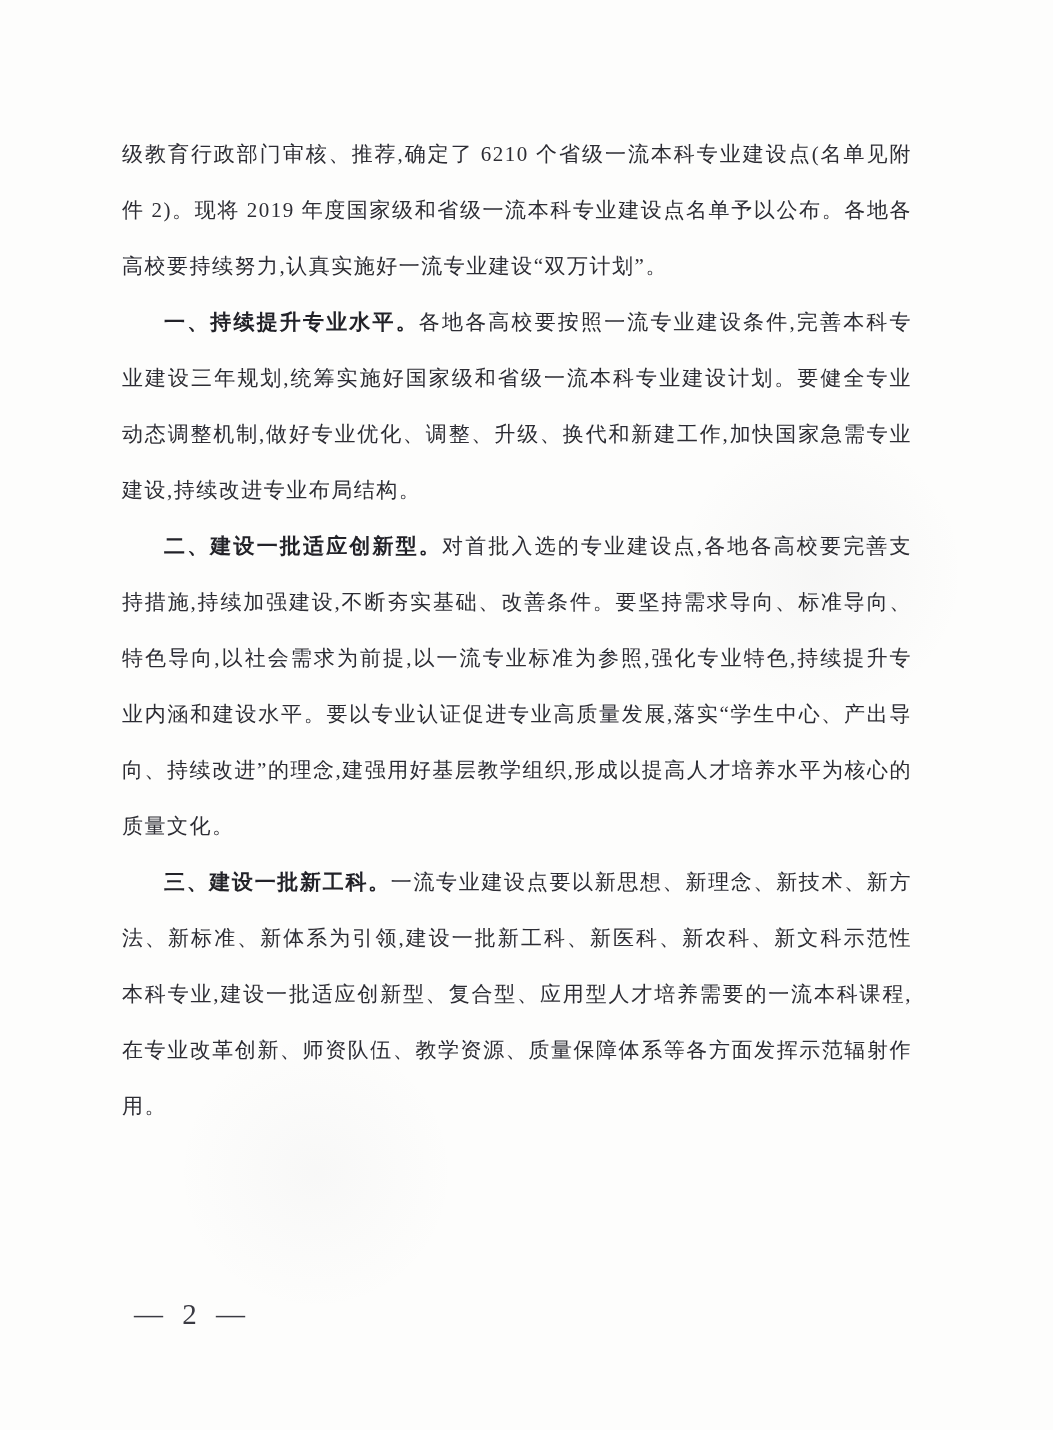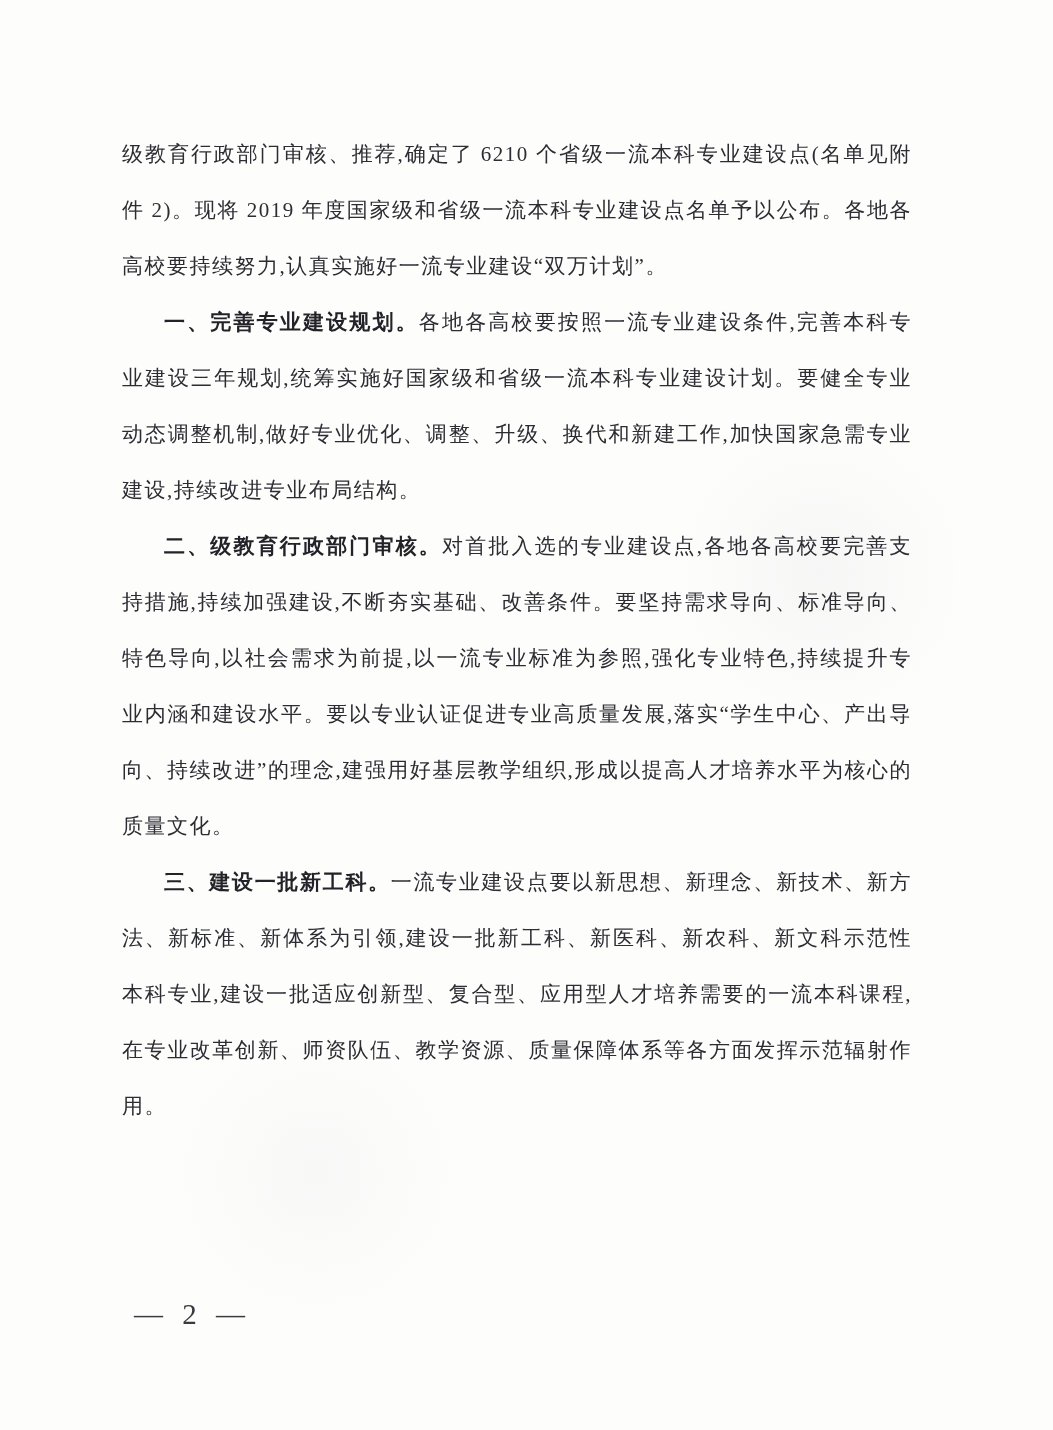--- a/index.html
+++ b/index.html
@@ -51,18 +51,18 @@
     color: #3a3a42;
     font-family: "Liberation Serif", "DejaVu Serif", serif;
   }
 </style>
 </head>
 <body>
 
 <div class="page">
   <div class="content" id="paragraphs">
       <p class="para"><span>级教育行政部门审核、推荐,确定了 6210 个省级一流本科专业建设点(名单见附件 2)。现将 2019 年度国家级和省级一流本科专业建设点名单予以公布。各地各高校要持续努力,认真实施好一流专业建设“双万计划”。</span></p>
-      <p class="para indent"><span class="para-heading">一、完善专业建设规划。</span><span>各地各高校要按照一流专业建设条件,完善本科专业建设三年规划,统筹实施好国家级和省级一流本科专业建设计划。要健全专业动态调整机制,做好专业优化、调整、升级、换代和新建工作,加快国家急需专业建设,持续改进专业布局结构。</span></p>
-      <p class="para indent"><span class="para-heading">二、级教育行政部门审核。</span><span>对首批入选的专业建设点,各地各高校要完善支持措施,持续加强建设,不断夯实基础、改善条件。要坚持需求导向、标准导向、特色导向,以社会需求为前提,以一流专业标准为参照,强化专业特色,持续提升专业内涵和建设水平。要以专业认证促进专业高质量发展,落实“学生中心、产出导向、持续改进”的理念,建强用好基层教学组织,形成以提高人才培养水平为核心的质量文化。</span></p>
+      <p class="para indent"><span class="para-heading">一、持续提升专业水平。</span><span>各地各高校要按照一流专业建设条件,完善本科专业建设三年规划,统筹实施好国家级和省级一流本科专业建设计划。要健全专业动态调整机制,做好专业优化、调整、升级、换代和新建工作,加快国家急需专业建设,持续改进专业布局结构。</span></p>
+      <p class="para indent"><span class="para-heading">二、建设一批适应创新型。</span><span>对首批入选的专业建设点,各地各高校要完善支持措施,持续加强建设,不断夯实基础、改善条件。要坚持需求导向、标准导向、特色导向,以社会需求为前提,以一流专业标准为参照,强化专业特色,持续提升专业内涵和建设水平。要以专业认证促进专业高质量发展,落实“学生中心、产出导向、持续改进”的理念,建强用好基层教学组织,形成以提高人才培养水平为核心的质量文化。</span></p>
       <p class="para indent"><span class="para-heading">三、建设一批新工科。</span><span>一流专业建设点要以新思想、新理念、新技术、新方法、新标准、新体系为引领,建设一批新工科、新医科、新农科、新文科示范性本科专业,建设一批适应创新型、复合型、应用型人才培养需要的一流本科课程,在专业改革创新、师资队伍、教学资源、质量保障体系等各方面发挥示范辐射作用。</span></p>
     </div>
   <div class="footer">— 2 —</div>
 </div>
 
 </body></html>

